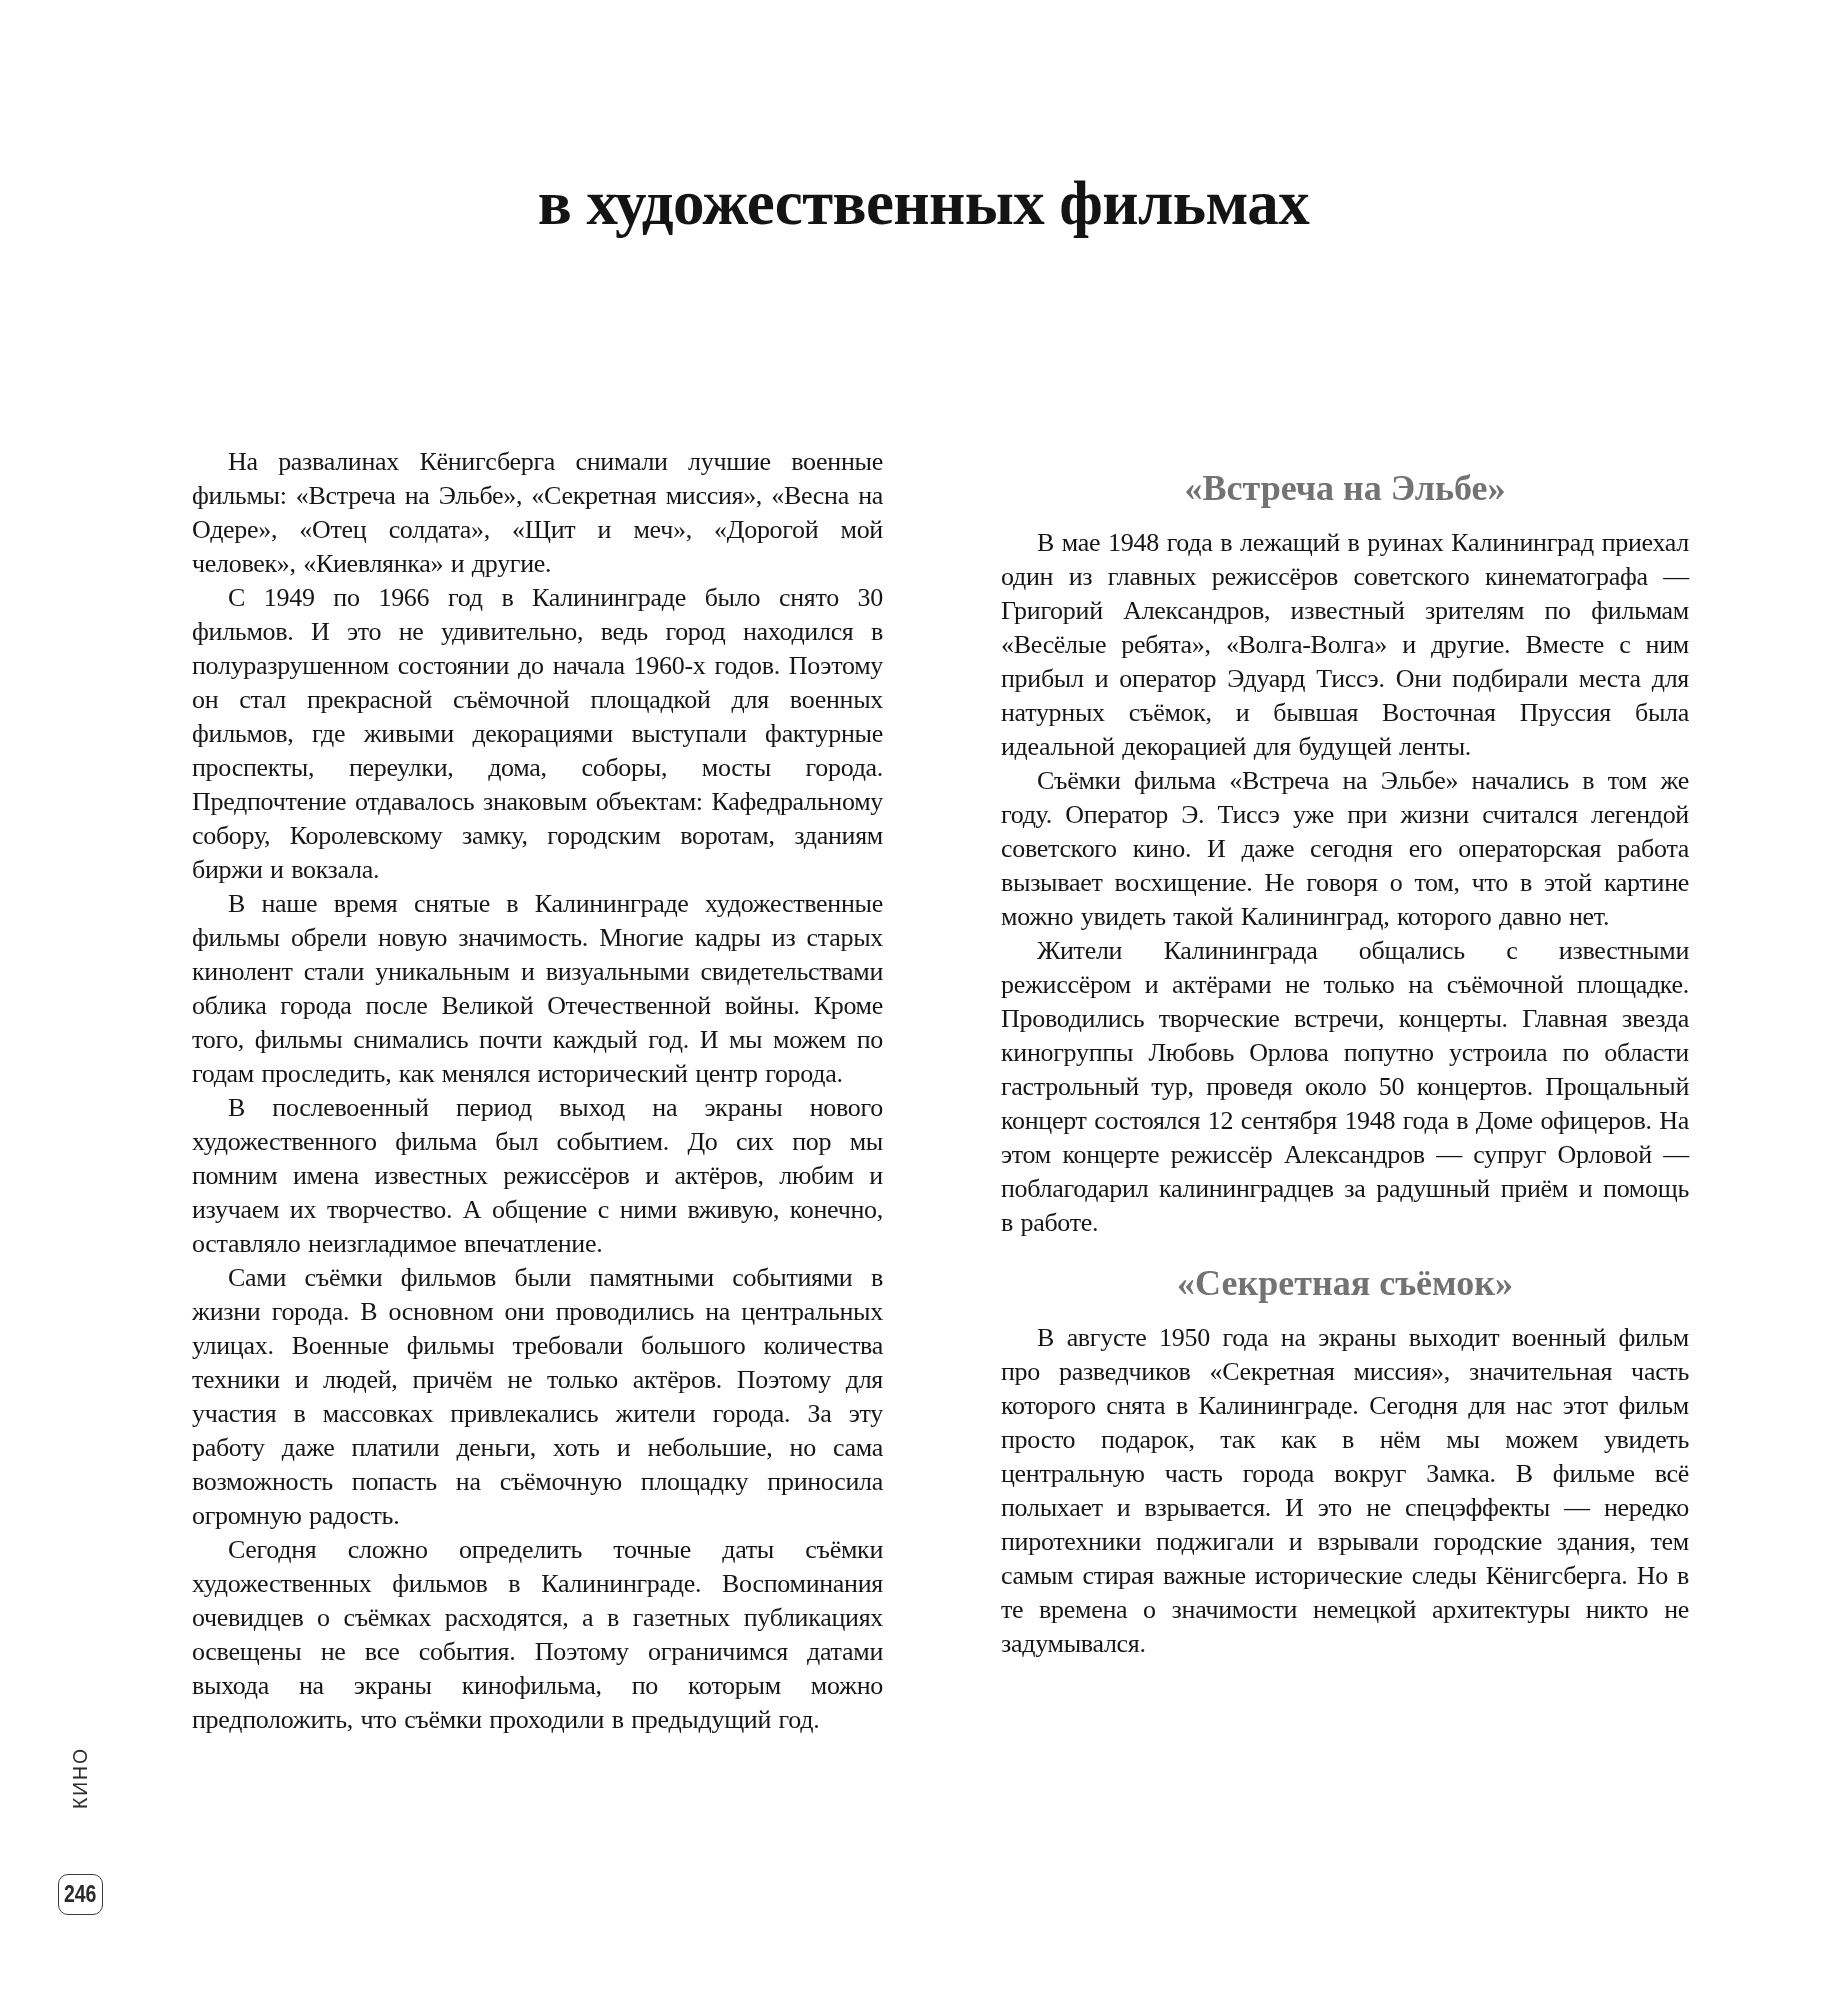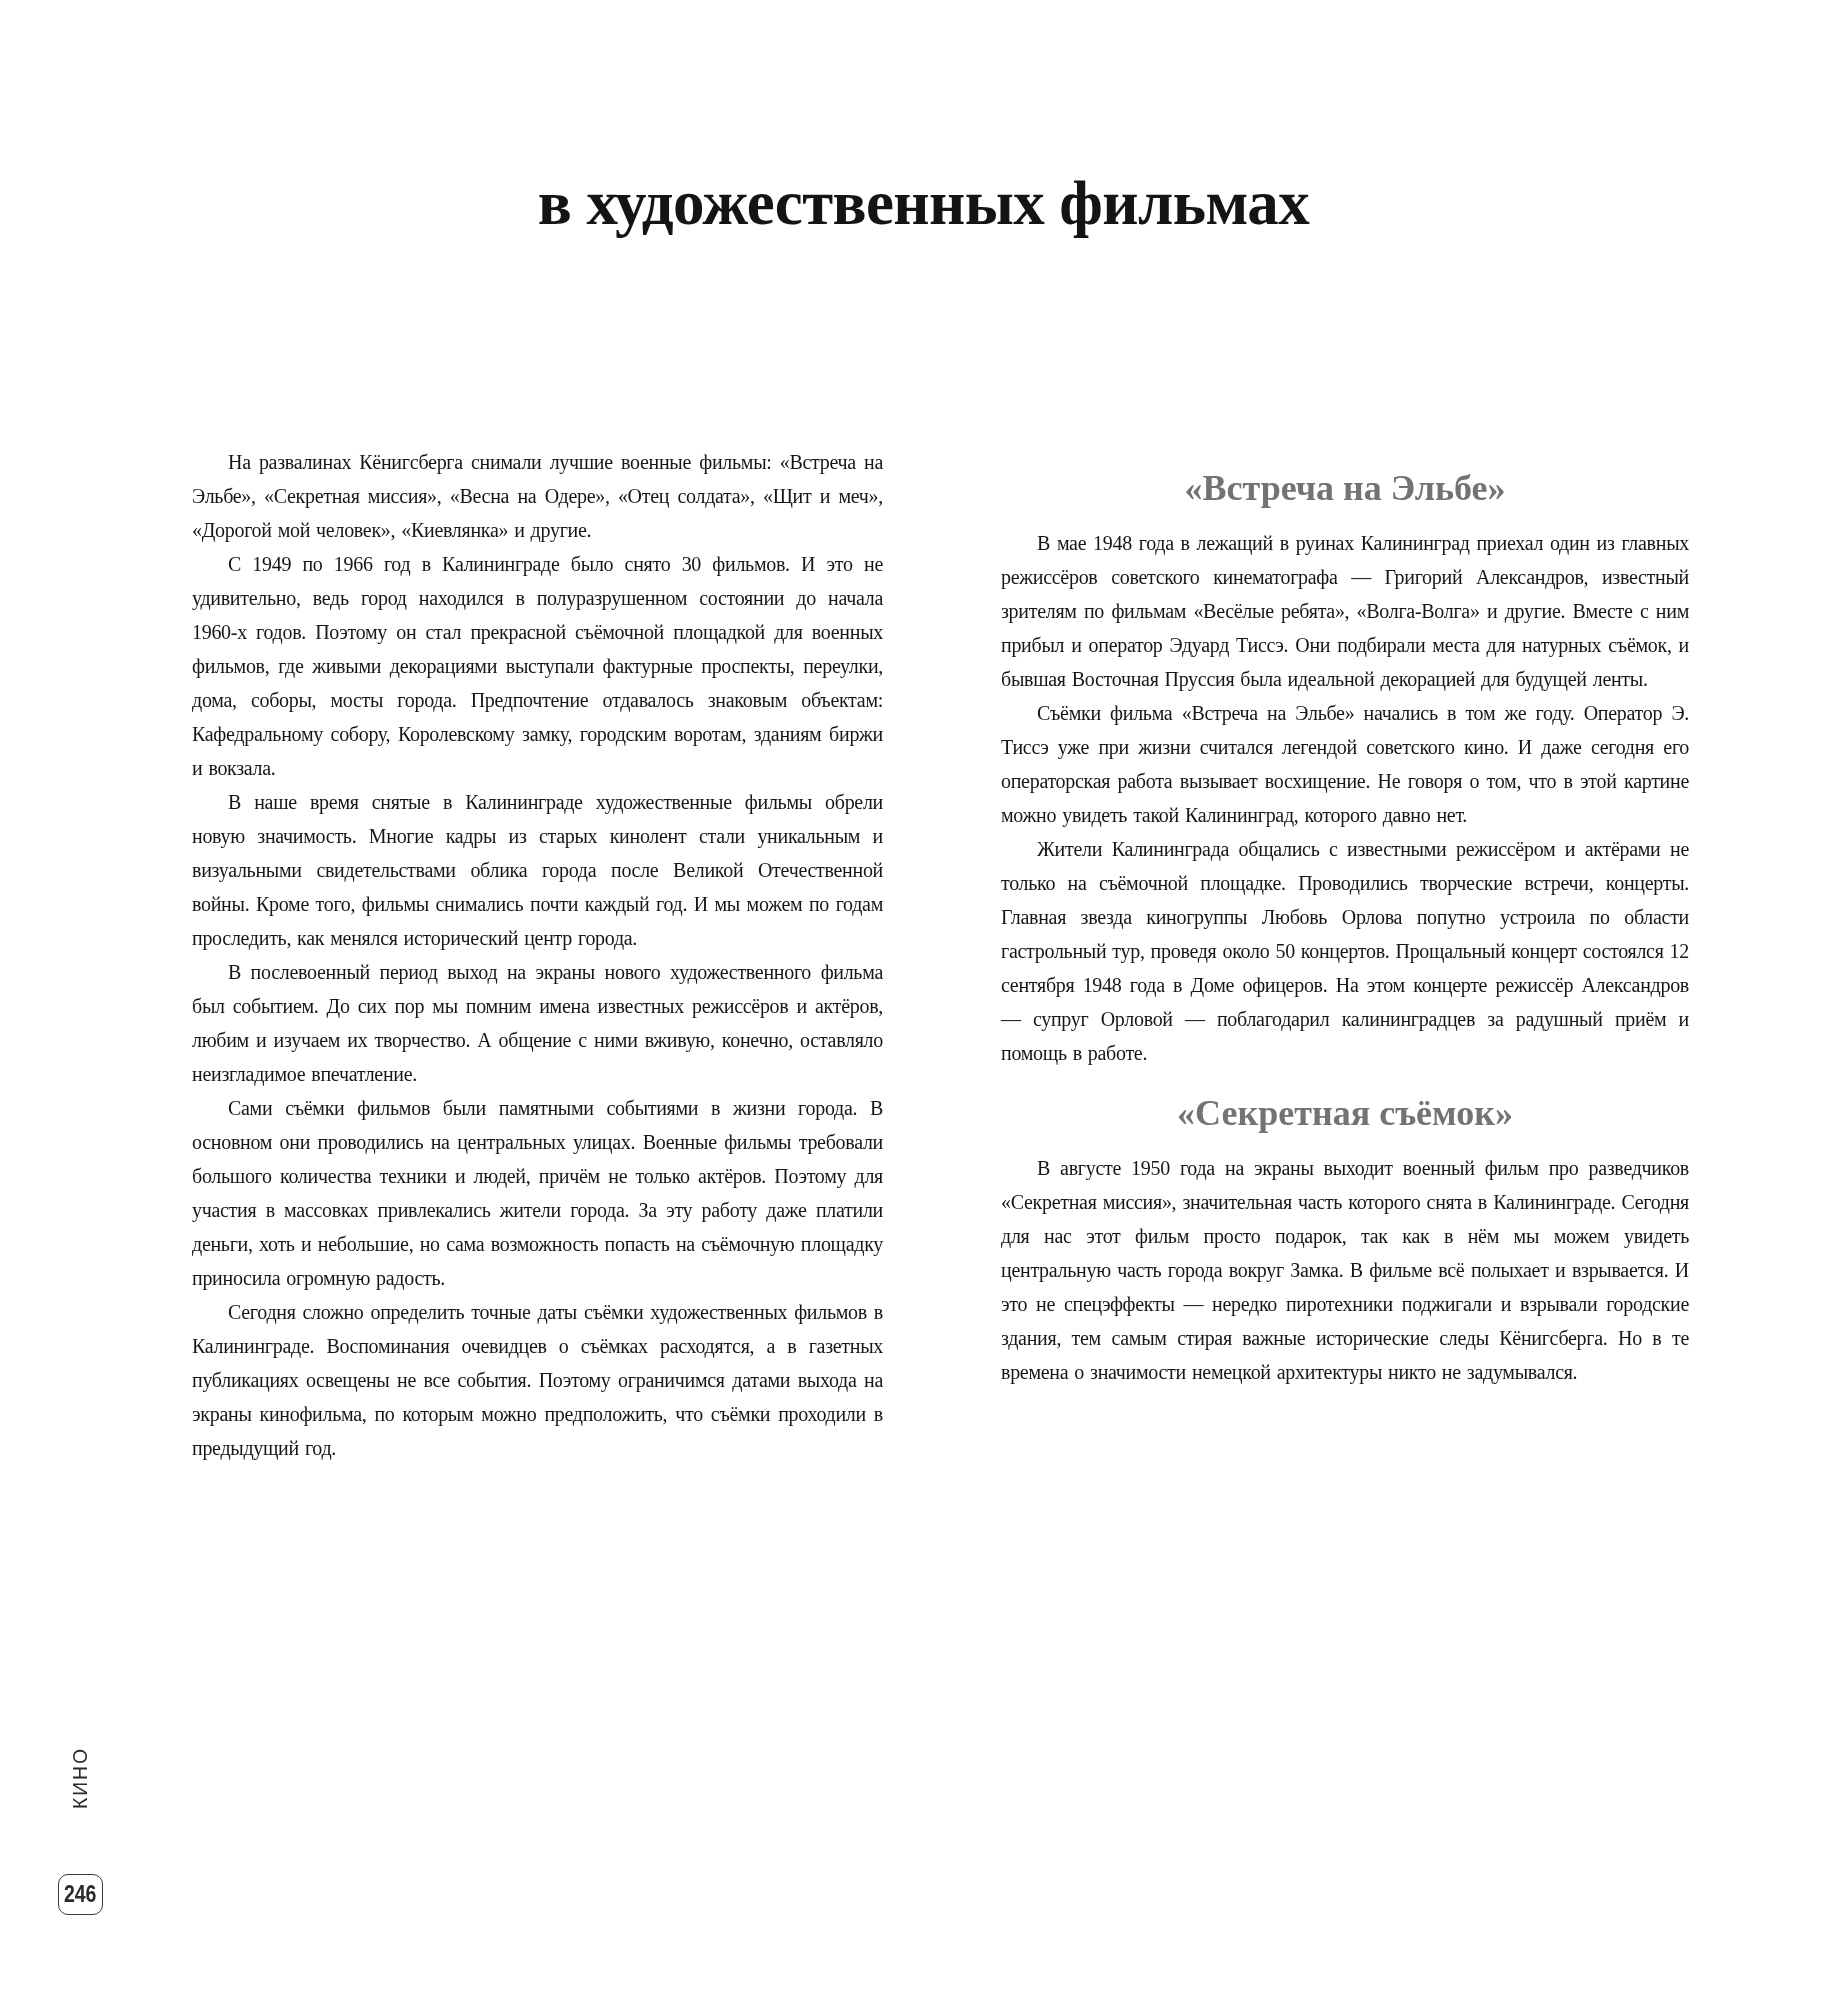--- a/index.html
+++ b/index.html
@@ -35,21 +35,21 @@
     gap: 118px;
   }
   .col { display: block; }
   .col-left  { width: 691px; }
   .col-right { width: 688px; }
 
   .col p {
     margin: 0;
     text-align: justify;
     text-indent: 36px;
-    font-size: 20px;
+    font-size: 26px;
     line-height: 34px;
     letter-spacing: -0.3px;
     word-spacing: 1.3px;
     hyphens: auto;
     -webkit-hyphens: auto;
   }
 
   .section-heading {
     text-align: center;
     font-weight: bold;

